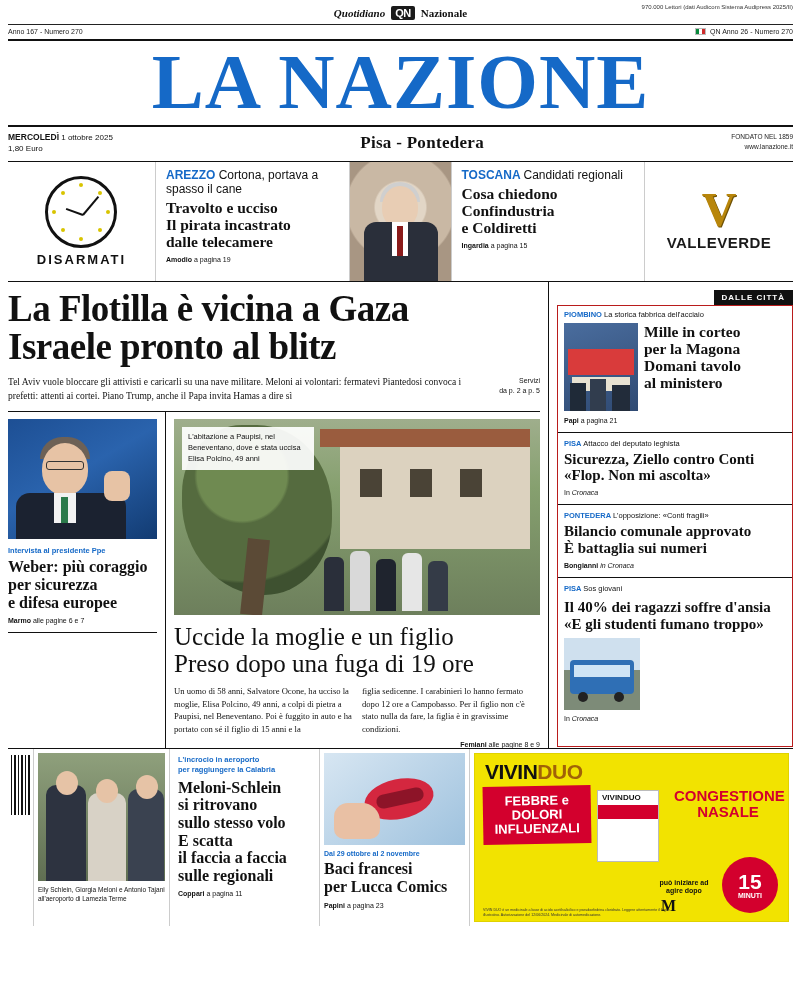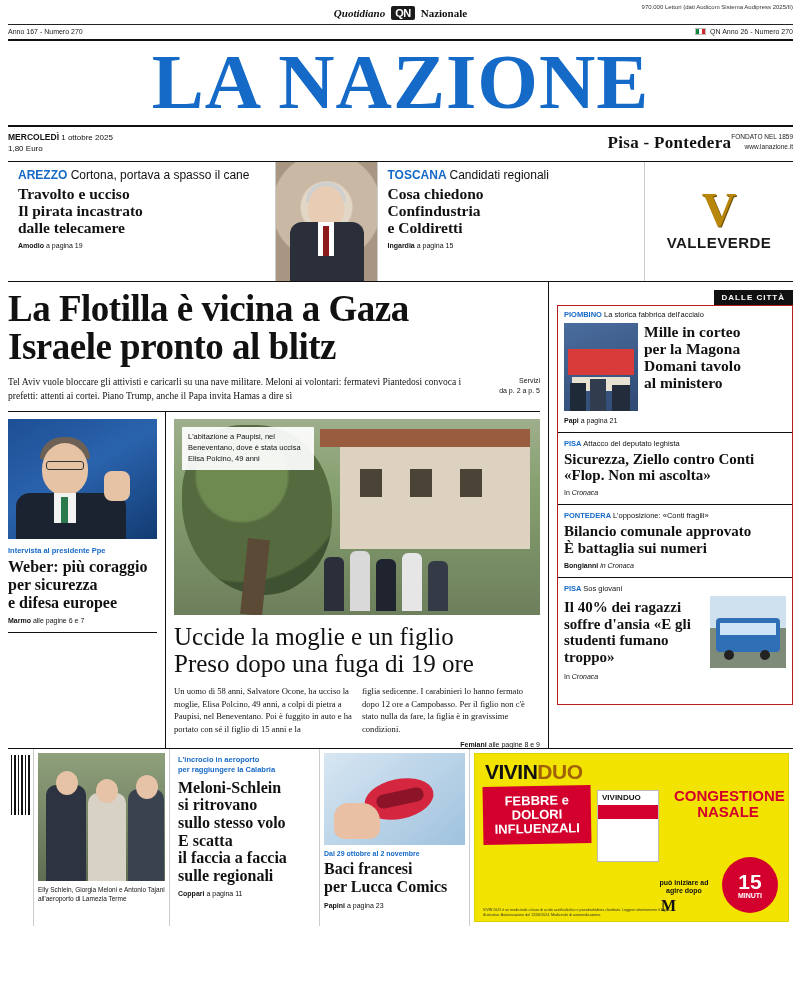--- a/index.html
+++ b/index.html
@@ -52,21 +52,21 @@
   }
 
   .dateline {
     display:flex; align-items:flex-start; justify-content:space-between;
     border-bottom:1px solid #111; padding: 5px 0 6px 0;
   }
   .dateline .left { font-family:"Liberation Sans",sans-serif; font-size:8px; line-height:1.35; }
   .dateline .left b { font-size:8.5px; }
   .dateline .edition {
     font-family:"Liberation Serif",serif; font-size:17px; font-weight:bold; letter-spacing:0.3px;
-    flex:1; text-align:right; padding-top:1px;
+    flex:1; text-align:center; padding-top:1px;
   }
   .dateline .right { font-family:"Liberation Sans",sans-serif; font-size:6.5px; text-align:right; line-height:1.5; color:#222; }
 
   
   .promorow { display:flex; border-bottom:1px solid #111; height:120px; }
   .promo-ad {
     width:148px; border-right:1px solid #ccc; display:flex; align-items:center; justify-content:center;
     padding:4px;
   }
   .clock-ad { text-align:center; }
@@ -200,21 +200,21 @@
   .rc-title { font-family:"Liberation Serif",serif; font-weight:bold; font-size:15.5px; line-height:1.1; flex:1; }
   .rc-by { font-family:"Liberation Sans",sans-serif; font-size:7px; margin-top:6px; padding:0 6px; }
   .rc-by b { font-weight:bold; }
 
   .rc-sep { border-top:1px solid #111; margin:8px 0 0 0; }
   .rc-item { padding-top:6px; }
   .rc-item .t { font-family:"Liberation Serif",serif; font-weight:bold; font-size:15px; line-height:1.12; margin-top:3px; }
   .rc-item .b { font-family:"Liberation Sans",sans-serif; font-size:7px; margin-top:5px; }
   .rc-item .b i { font-style:italic; }
 
-  .rc-flex2 { display:flex; gap:6px; margin-top:3px; }
+  .rc-flex2 { display:flex; gap:6px; margin-top:3px;flex-direction:column; }
   .rc-bus { width:76px; height:72px; position:relative; overflow:hidden; background:#9fb8cf; flex:none; }
   .rc-bus .sky { position:absolute; inset:0; background:linear-gradient(180deg,#cfe0ee 0 45%, #7d8b78 45% 100%); }
   .rc-bus .body { position:absolute; left:6px; top:22px; width:64px; height:34px; background:#2f6fb5; border-radius:4px; }
   .rc-bus .win { position:absolute; left:10px; top:27px; width:56px; height:12px; background:#cfe4f5; }
   .rc-bus .w1 { position:absolute; left:14px; top:54px; width:10px; height:10px; background:#222; border-radius:50%; }
   .rc-bus .w2 { position:absolute; left:50px; top:54px; width:10px; height:10px; background:#222; border-radius:50%; }
 
   
   .bottom { display:flex; border-top:1px solid #111; margin-top:0; height:178px; }
   .barcode { width:26px; border-right:1px solid #ccc; padding:6px 3px; }
@@ -318,20 +318,37 @@
     </div>
     <div class="edition">Pisa - Pontedera</div>
     <div class="right">
       <div>FONDATO NEL 1859</div>
       <div>www.lanazione.it</div>
     </div>
   </div>
 
   <div class="promorow">
 
+    <div class="promo-ad">
+      <div class="clock-ad">
+        <div class="clockface">
+          <div class="clock-dots">
+            <span style="left:50%;top:-2px;transform:translateX(-50%)"></span>
+            <span style="right:-2px;top:50%;transform:translateY(-50%)"></span>
+            <span style="left:50%;bottom:-2px;transform:translateX(-50%)"></span>
+            <span style="left:-2px;top:50%;transform:translateY(-50%)"></span>
+            <span style="left:12%;top:12%"></span>
+            <span style="right:12%;top:12%"></span>
+            <span style="left:12%;bottom:12%"></span>
+            <span style="right:12%;bottom:12%"></span>
+          </div>
+        </div>
+        <div class="disarmati">DISARMATI</div>
+      </div>
+    </div>
 
     <div class="promo-item">
       <div class="promo-kicker">
         <span>AREZZO</span>
         <span class="sub">Cortona, portava a spasso il cane</span>
       </div>
       <div class="promo-title" style="white-space:pre-line">Travolto e ucciso
 Il pirata incastrato
 dalle telecamere</div>
       <div class="promo-byline">

